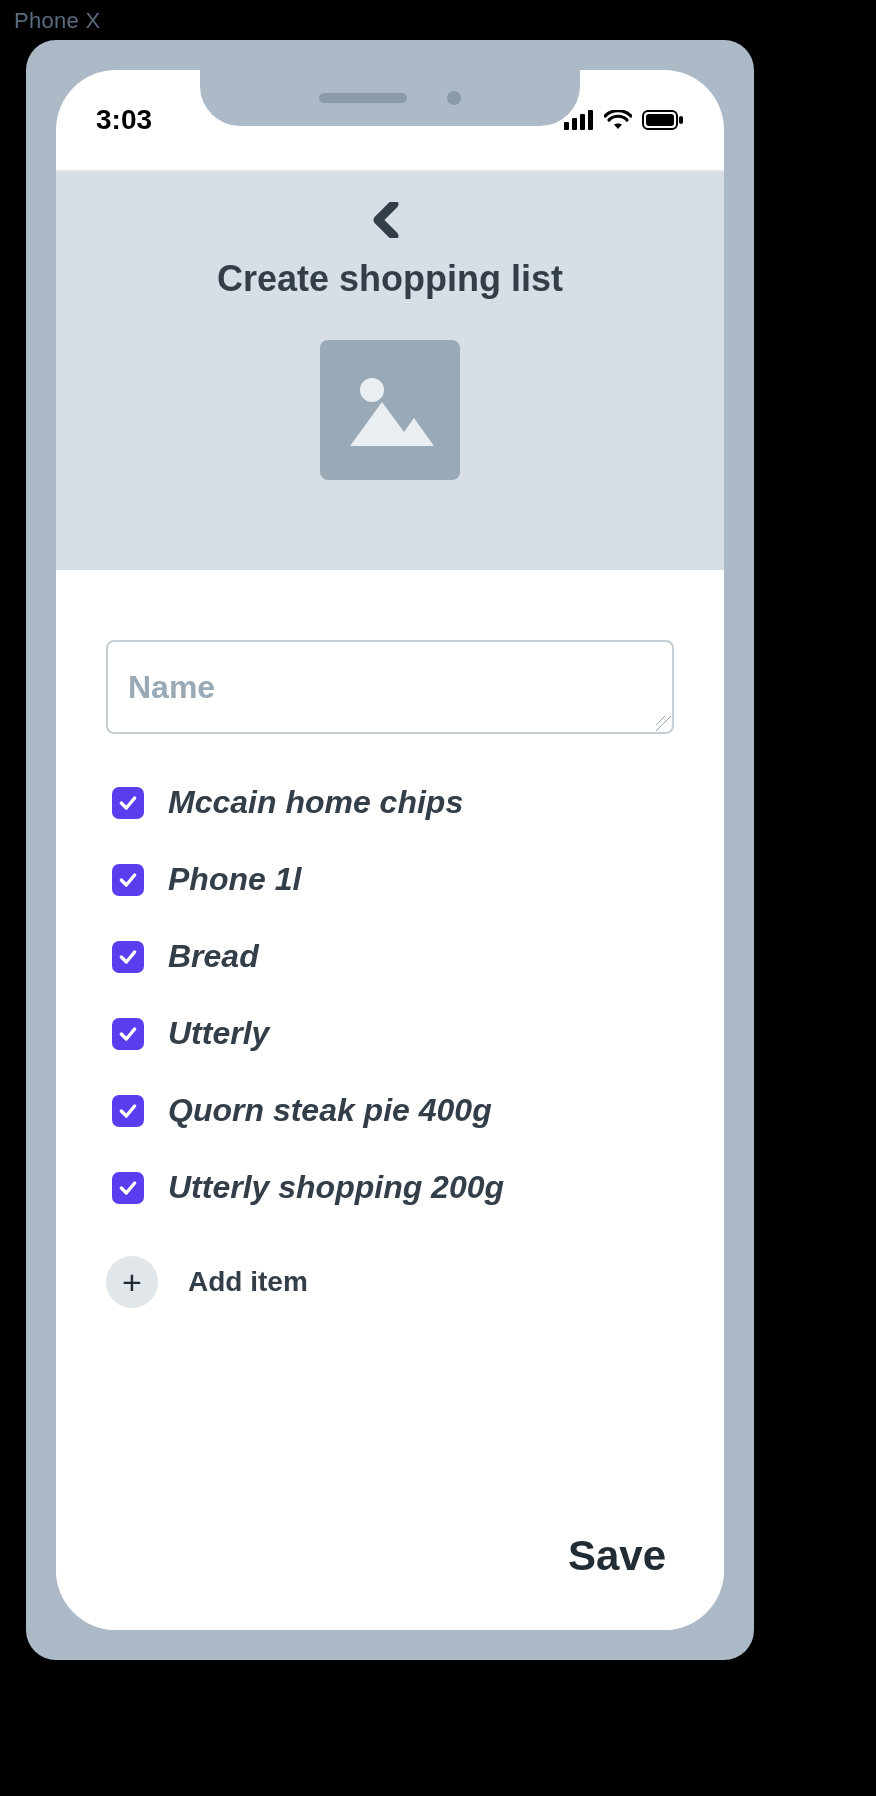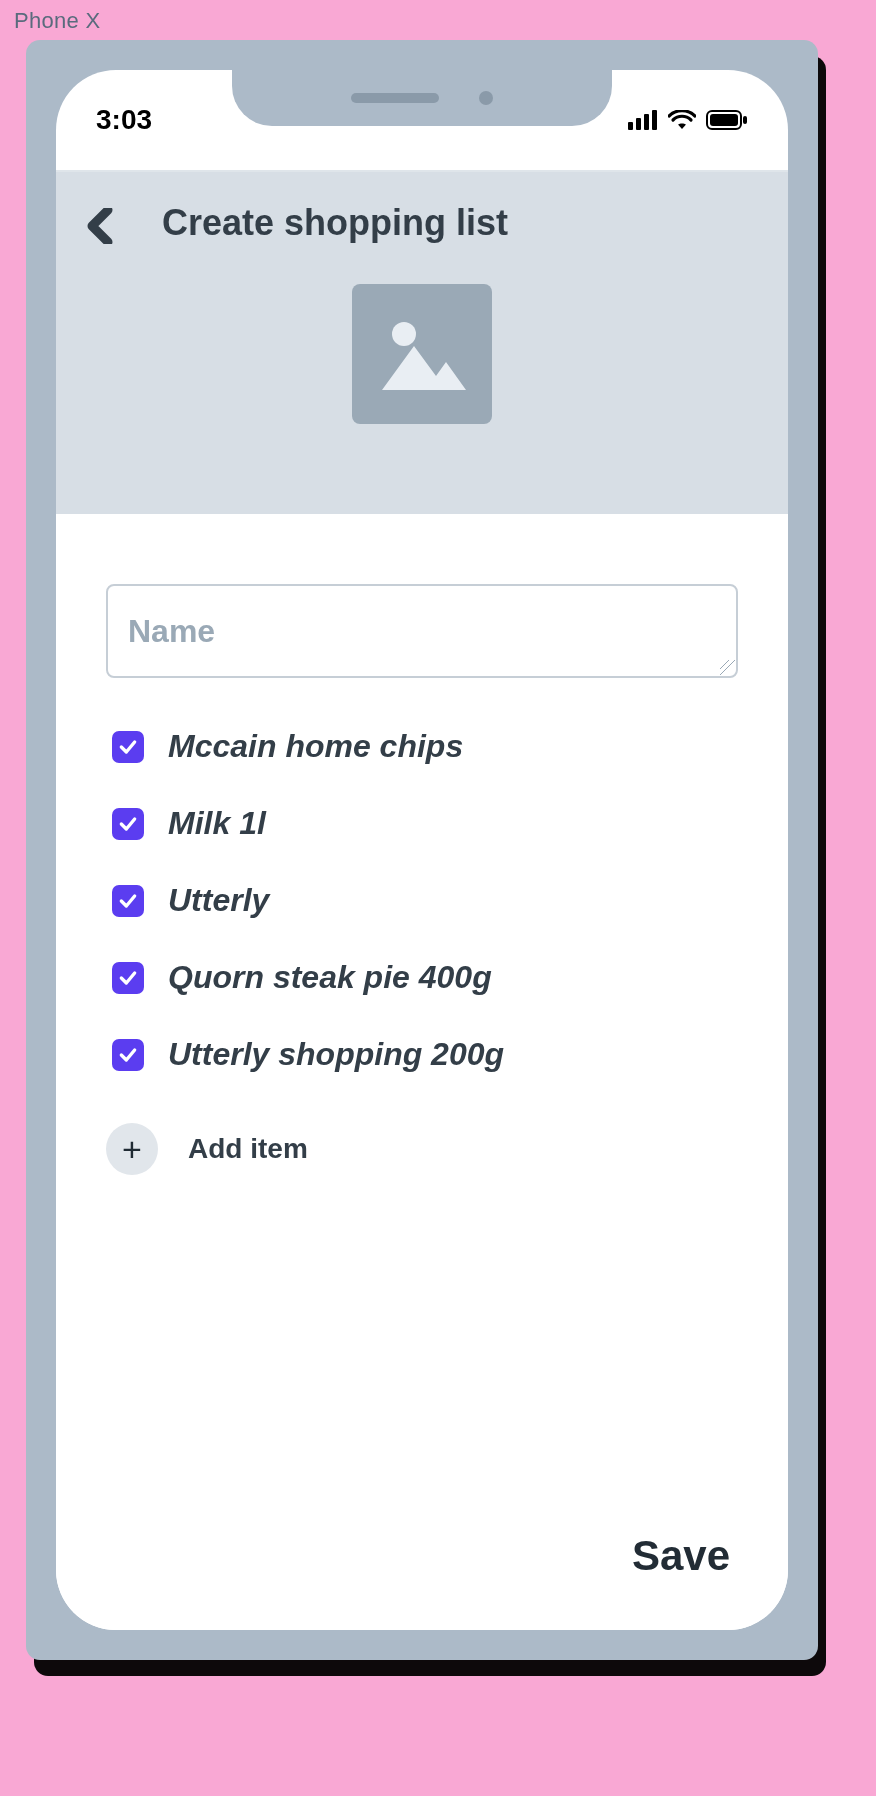--- a/index.html
+++ b/index.html
@@ -2,40 +2,40 @@
 <html><head>
 <meta charset="utf-8">
 <style>
   * { box-sizing: border-box; margin: 0; padding: 0; }
   html, body { width: 876px; height: 1796px; font-family: -apple-system, "Helvetica Neue", Arial, sans-serif; background: #ffffff; color: #2f3a46; }
 
   .canvas {
     position: relative;
     width: 876px;
     height: 1796px;
-    background: #f9a8d4;
+    background: #000000;
   }
 
   .device-label {
     position: absolute;
     top: 8px;
     left: 14px;
     font-size: 22px;
     color: #5a6b7d;
     letter-spacing: 0.3px;
   }
 
   .phone-frame {
     position: absolute;
     top: 40px;
     left: 26px;
-    width: 792px;
+    width: 728px;
     height: 1620px;
     background: #acbac8;
-    border-radius: 14px;
+    border-radius: 30px;
     box-shadow: 8px 16px 0 0 rgba(0,0,0,0.95);
   }
 
   .phone-screen {
     position: absolute;
     top: 30px;
     left: 30px;
     right: 30px;
     bottom: 30px;
     background: #ffffff;
@@ -101,23 +101,24 @@
     border-top: 2px solid #dfe5ea;
   }
 
   .header-area {
     background: #d7dee5;
     padding-bottom: 90px;
   }
 
   .title-row {
     display: flex;
-    align-items: flex-end;
-    gap: 40px;
+    align-items: center;
+    gap: 20px;
     padding: 30px 30px 0 30px;
+    flex-direction: column;
   }
   .back-btn {
     width: 36px; height: 36px;
     color: #333e48;
   }
   .page-title {
     font-size: 36px;
     font-weight: 700;
     color: #333e48;
   }
@@ -304,21 +305,29 @@
                   </svg>
               </div>
               <div class="item-label">Mccain home chips</div>
             </div>
             <div class="item-row">
               <div class="checkbox">
                 <svg width="20" height="20" viewBox="0 0 24 24">
                     <path d="M4 12 L10 18 L20 6" stroke="#fff" stroke-width="4" fill="none" stroke-linecap="round" stroke-linejoin="round"></path>
                   </svg>
               </div>
-              <div class="item-label">Milk 1l</div>
+              <div class="item-label">Phone 1l</div>
+            </div>
+            <div class="item-row">
+              <div class="checkbox">
+                <svg width="20" height="20" viewBox="0 0 24 24">
+                    <path d="M4 12 L10 18 L20 6" stroke="#fff" stroke-width="4" fill="none" stroke-linecap="round" stroke-linejoin="round"></path>
+                  </svg>
+              </div>
+              <div class="item-label">Bread</div>
             </div>
             <div class="item-row">
               <div class="checkbox">
                 <svg width="20" height="20" viewBox="0 0 24 24">
                     <path d="M4 12 L10 18 L20 6" stroke="#fff" stroke-width="4" fill="none" stroke-linecap="round" stroke-linejoin="round"></path>
                   </svg>
               </div>
               <div class="item-label">Utterly</div>
             </div>
             <div class="item-row">

